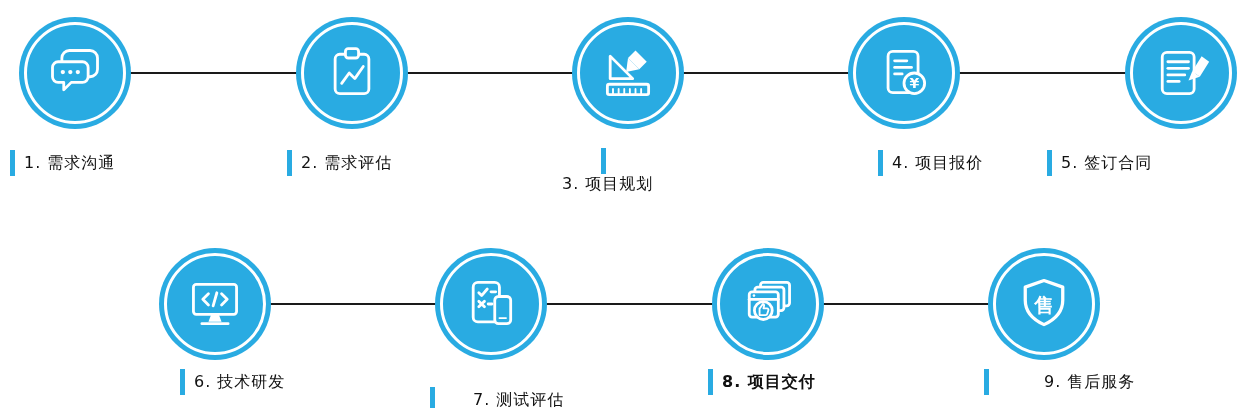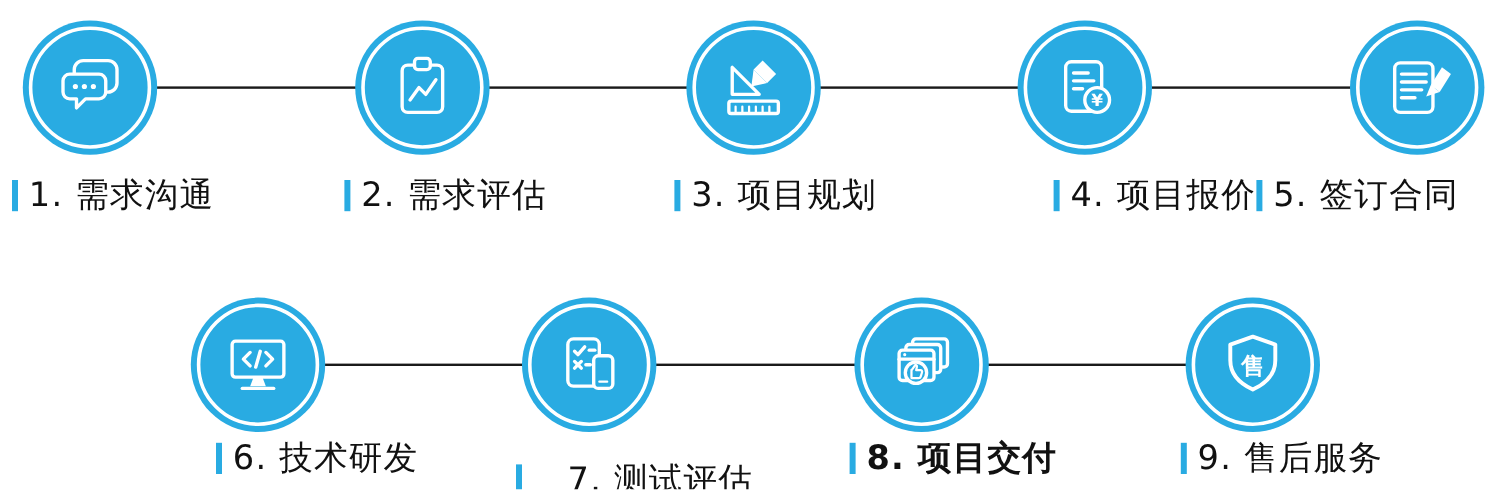--- a/index.html
+++ b/index.html
@@ -42,21 +42,21 @@
   .icon text{fill:#ffffff;stroke:none;font-family:"DejaVu Sans",sans-serif;font-weight:bold;}
   .step-label{
     position:absolute;display:flex;align-items:center;
     height:30px;z-index:1;
   }
   .step-label .bar{
     display:inline-block;width:5px;height:26px;background:var(--accent);
     margin-right:9px;flex:none;
   }
   .step-label .txt{
-    font-size:28px;color:var(--text);letter-spacing:1px;white-space:nowrap;
+    font-size:16px;color:var(--text);letter-spacing:1px;white-space:nowrap;
   }
 </style>
 </head>
 <body>
 
 <div class="canvas">
 
   <div class="connector" style="left:75px;top:72px;width:1106px;"></div>
   <div class="connector" style="left:215px;top:303px;width:829px;"></div>
 
@@ -117,21 +117,21 @@
   </div>
 
   <div class="step-label" style="left:10px;top:148px;">
     <span class="bar"></span>
     <span class="txt">1. 需求沟通</span>
   </div>
   <div class="step-label" style="left:287px;top:148px;justify-content:space-between;">
     <span class="bar"></span>
     <span class="txt">2. 需求评估</span>
   </div>
-  <div class="step-label" style="left:562px;top:148px;">
+  <div class="step-label" style="left:562px;top:148px;flex-direction:column;">
     <span class="bar"></span>
     <span class="txt">3. 项目规划</span>
   </div>
   <div class="step-label" style="left:878px;top:148px;">
     <span class="bar"></span>
     <span class="txt">4. 项目报价</span>
   </div>
   <div class="step-label" style="left:1047px;top:148px;">
     <span class="bar"></span>
     <span class="txt">5. 签订合同</span>
@@ -185,18 +185,18 @@
     <span class="txt">6. 技术研发</span>
   </div>
   <div class="step-label" style="left:430px;top:385px;gap:29px;">
     <span class="bar"></span>
     <span class="txt">7. 测试评估</span>
   </div>
   <div class="step-label" style="left:708px;top:367px;font-weight:bold;">
     <span class="bar"></span>
     <span class="txt">8. 项目交付</span>
   </div>
-  <div class="step-label" style="left:984px;top:367px;">
+  <div class="step-label" style="left:984px;top:367px;gap:46px;">
     <span class="bar"></span>
     <span class="txt">9. 售后服务</span>
   </div>
 
 </div>
 
 </body></html>

